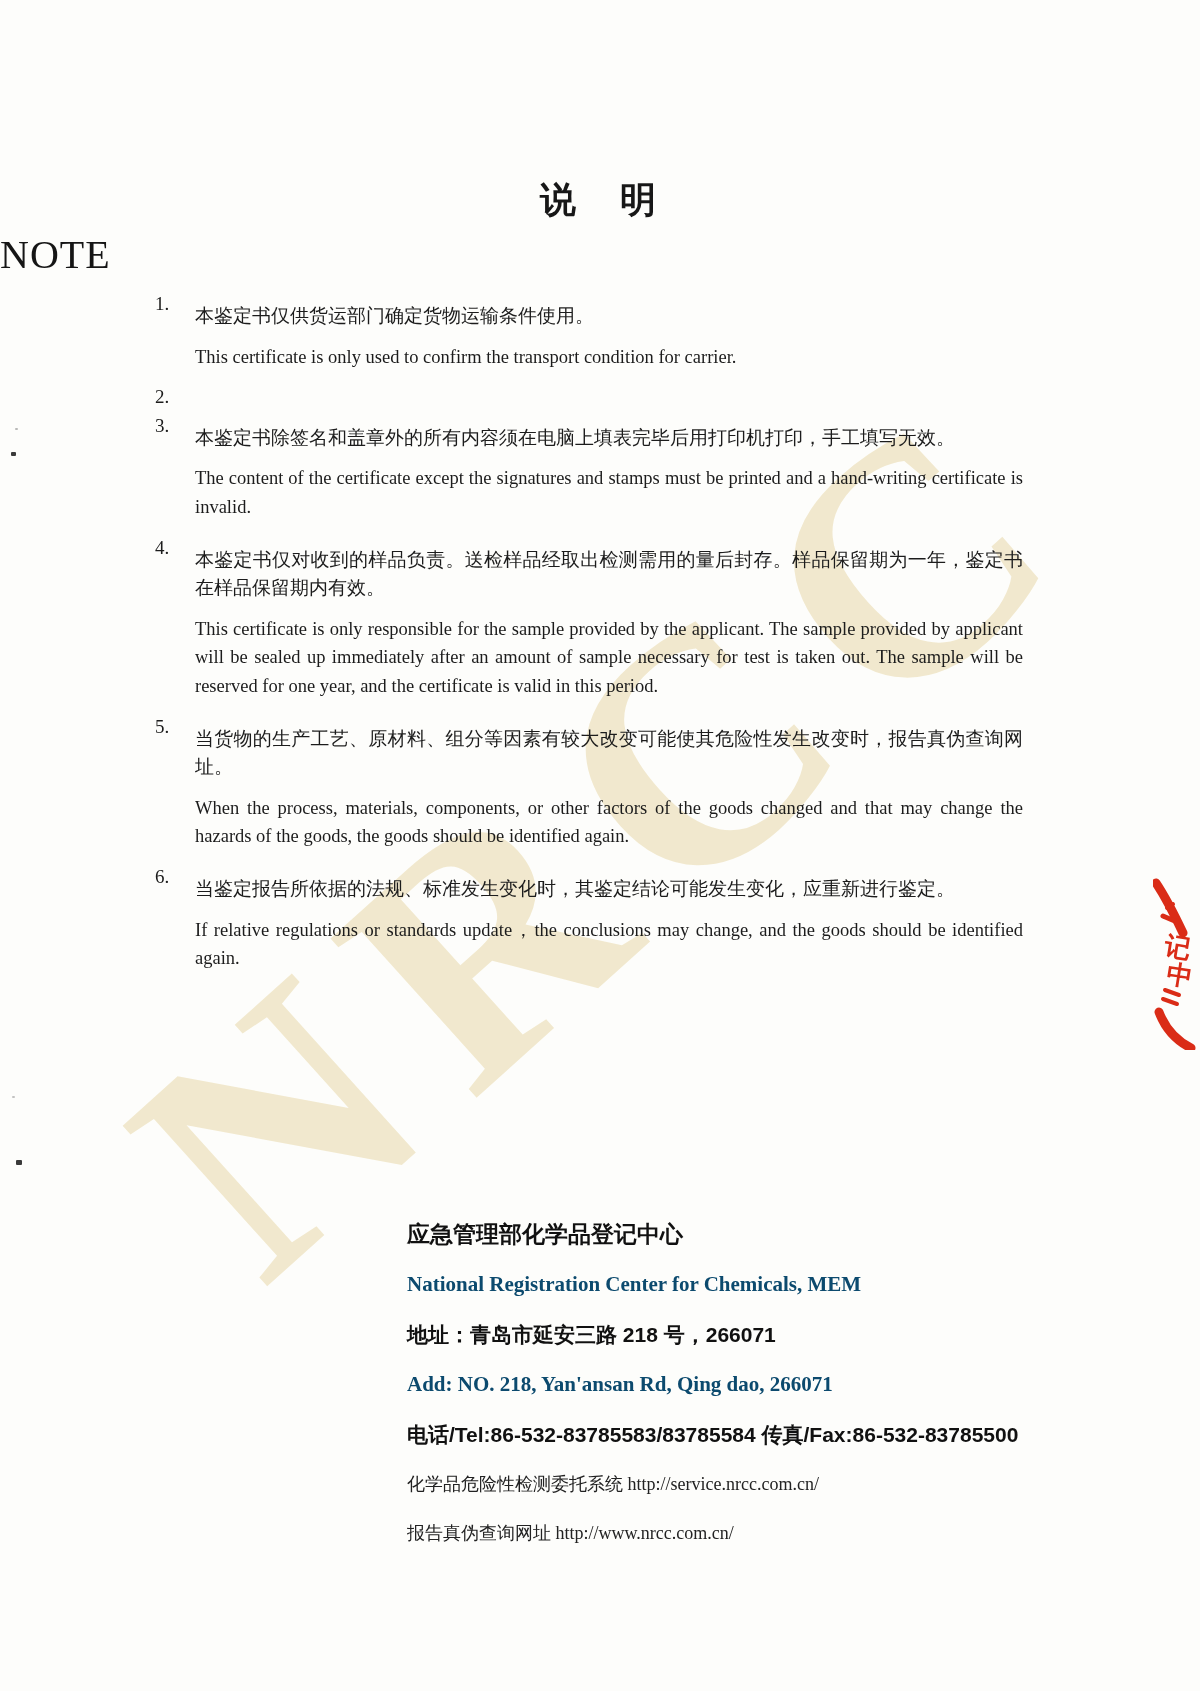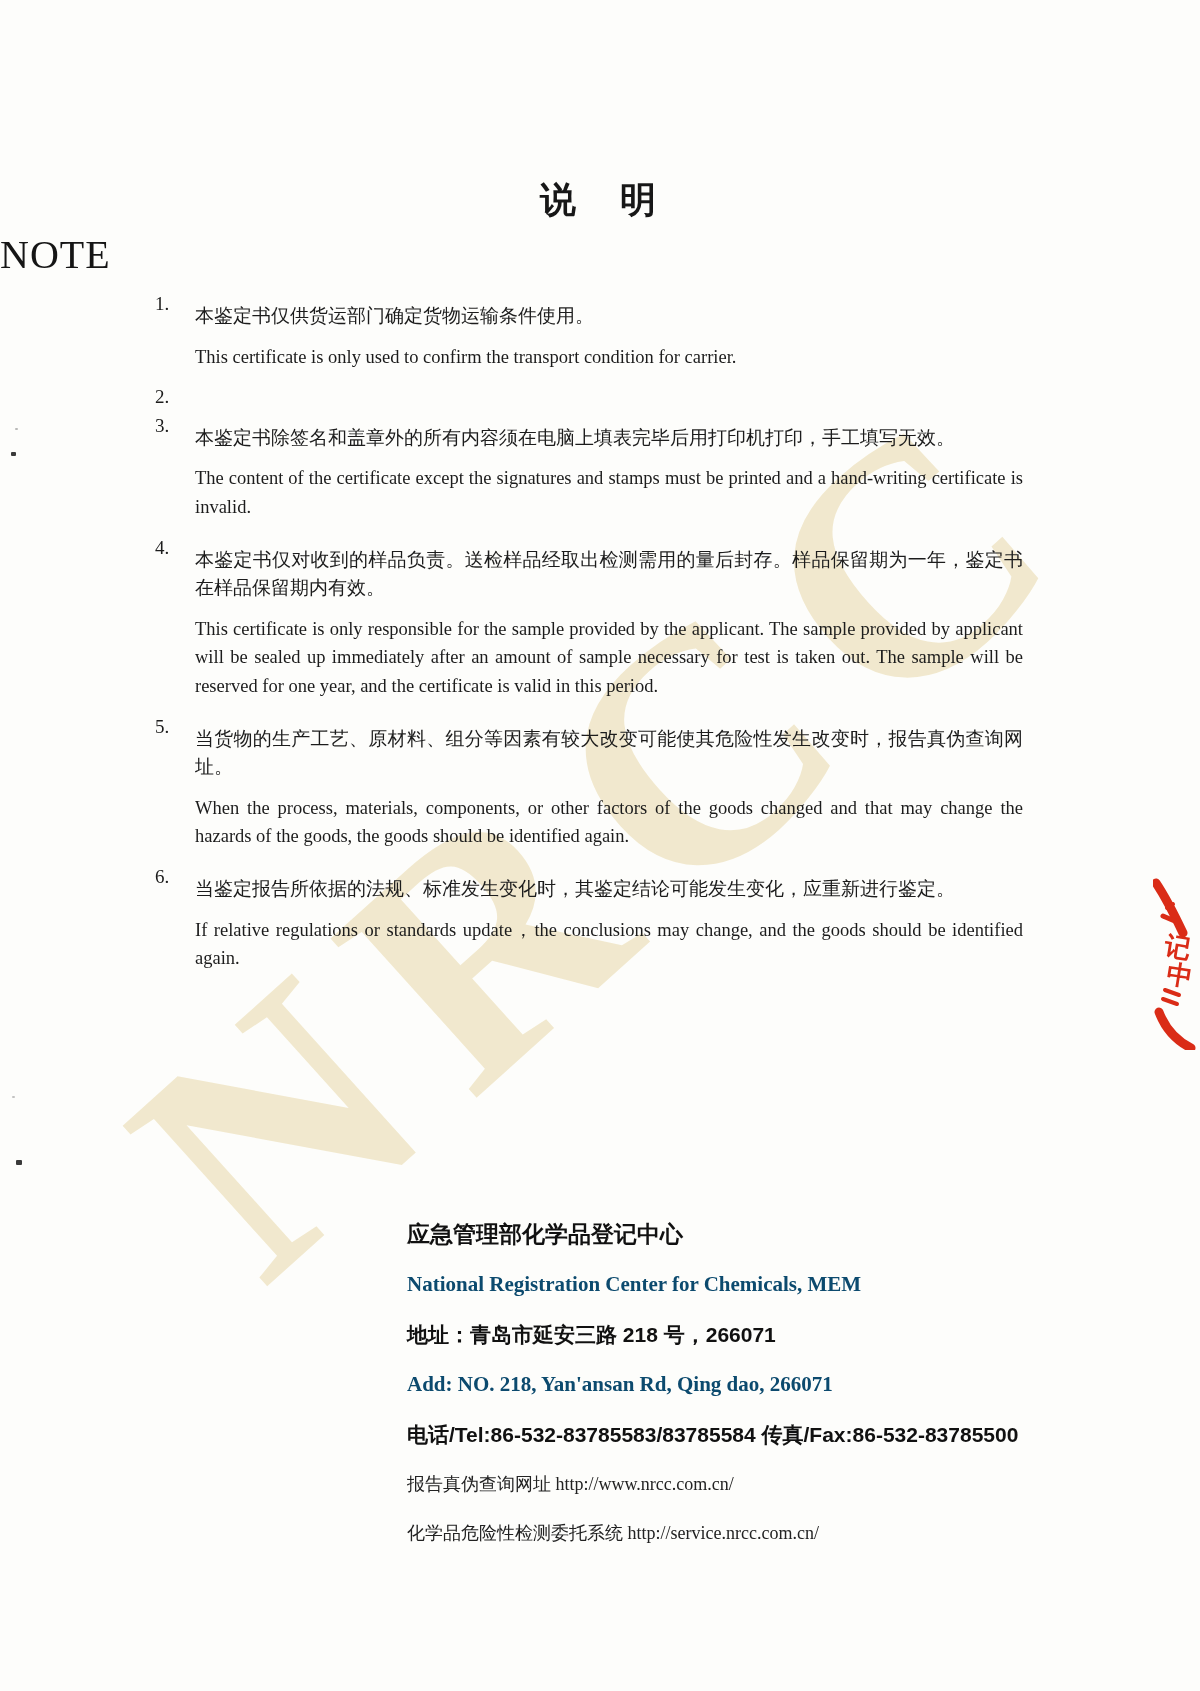--- a/index.html
+++ b/index.html
@@ -145,22 +145,22 @@
       </div>
 
     </div>
 
     <div class="footer">
       <p class="f-zh-org">应急管理部化学品登记中心</p>
       <p class="f-en-bold">National Registration Center for Chemicals, MEM</p>
       <p class="f-zh-bold">地址：青岛市延安三路 218 号，266071</p>
       <p class="f-en-bold">Add: NO. 218, Yan'ansan Rd, Qing dao, 266071</p>
       <p class="f-zh-bold">电话/Tel:86-532-83785583/83785584  传真/Fax:86-532-83785500</p>
+      <p class="f-reg">化学品危险性检测委托系统  http://service.nrcc.com.cn/</p>
       <p class="f-reg">报告真伪查询网址 http://www.nrcc.com.cn/</p>
-      <p class="f-reg">化学品危险性检测委托系统  http://service.nrcc.com.cn/</p>
     </div>
 
   </div>
 
   <svg class="stamp" viewBox="0 0 47 172" xmlns="http://www.w3.org/2000/svg">
     <g stroke="#da2c17" fill="none" stroke-linecap="round">
       <path d="M 3,5 C 13,20 22,38 30,55" stroke-width="9"></path>
       <path d="M 10,38 L 24,44" stroke-width="5"></path>
       <path d="M 14,30 L 20,26" stroke-width="4"></path>
       <path d="M 12,112 L 26,117" stroke-width="4"></path>

